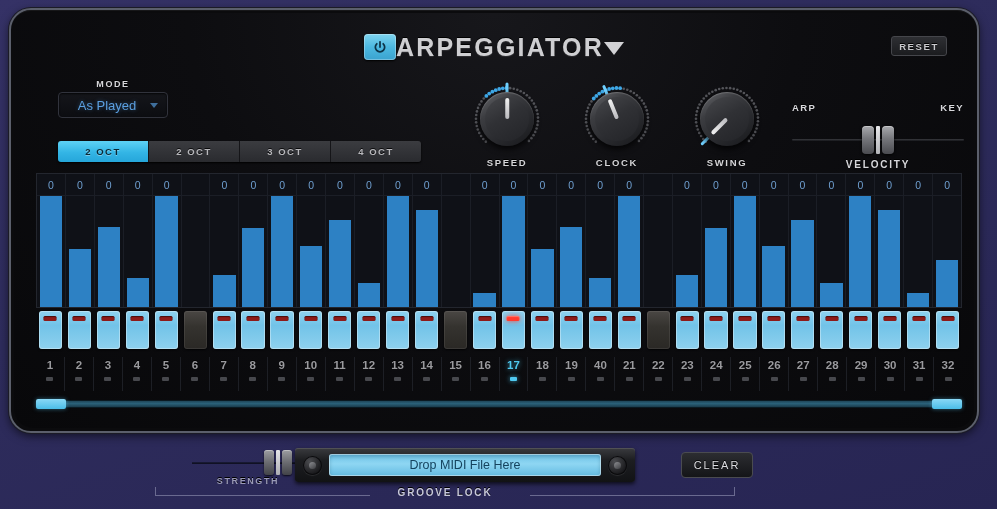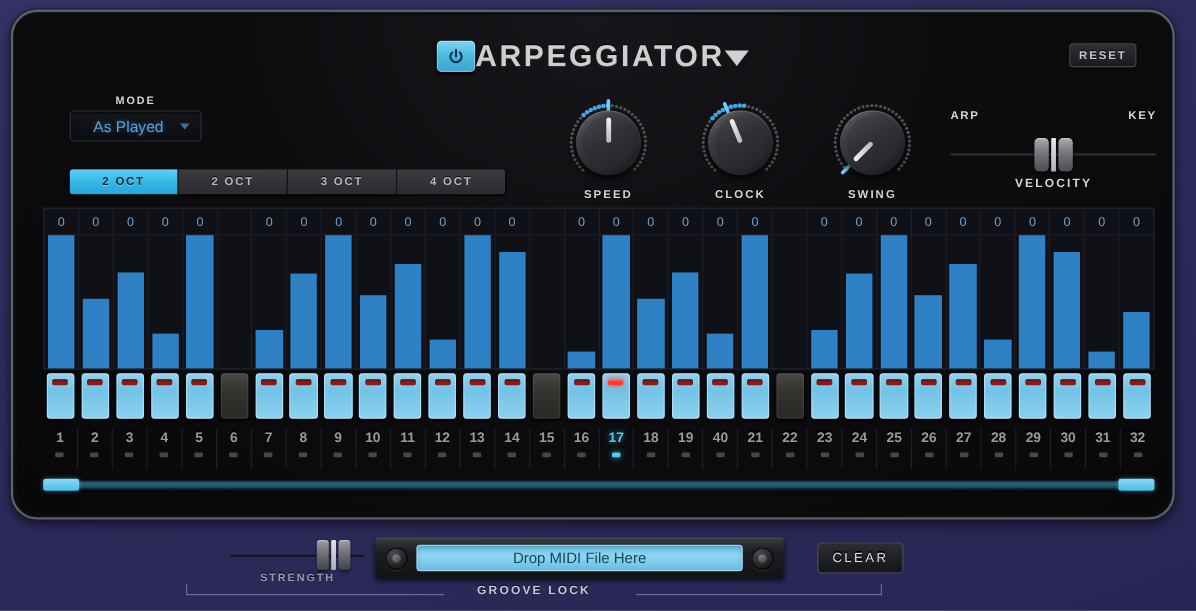--- a/index.html
+++ b/index.html
@@ -158,20 +158,21 @@
     letter-spacing: 1.7px; margin-top: 2px;
     text-shadow: 0 -1px 0 #000;
   }
 
   
   #vel-wrap { position: absolute; left: 778px; top: 78px; width: 172px; }
   #vel-ends {
     display: flex; justify-content: space-between;
     color: #d8d8dc; font-size: 9.5px; font-weight: bold; letter-spacing: 1.4px;
     text-shadow: 0 -1px 0 #000;
+    margin-top: 11px;
   }
   #vel-track {
     position: relative; height: 34px; margin-top: 10px;
   }
   #vel-line {
     position: absolute; left: 0; top: 16px; width: 100%; height: 2px;
     background: linear-gradient(180deg, #3a3b40 0%, #15161a 100%);
     border-radius: 1px;
   }
   #vel-handle {
@@ -319,21 +320,21 @@
     border-radius: 1px;
   }
   #strength-label {
     position: absolute; left: -8px; top: 24px; width: 128px;
     text-align: center;
     color: #9a9ab8; font-size: 9px; font-weight: bold; letter-spacing: 1.6px;
     text-shadow: 0 -1px 0 #000;
   }
 
   #midi-drop {
-    position: absolute; left: 313px; top: 448px;
+    position: absolute; left: 295px; top: 448px;
     width: 340px; height: 34px;
     border-radius: 3px;
     background: linear-gradient(180deg, #3a3b3f 0%, #1d1e21 35%, #121315 100%);
     box-shadow: 0 2px 4px rgba(0,0,0,.7), inset 0 1px 0 rgba(255,255,255,.12);
     display: flex; align-items: center; padding: 0 8px;
   }
   .screw {
     width: 19px; height: 19px; border-radius: 50%;
     background: radial-gradient(circle at 35% 30%, #4b4c50, #19191c 70%);
     box-shadow: inset 0 0 0 1px #0a0a0c, 0 1px 1px rgba(255,255,255,.1);

